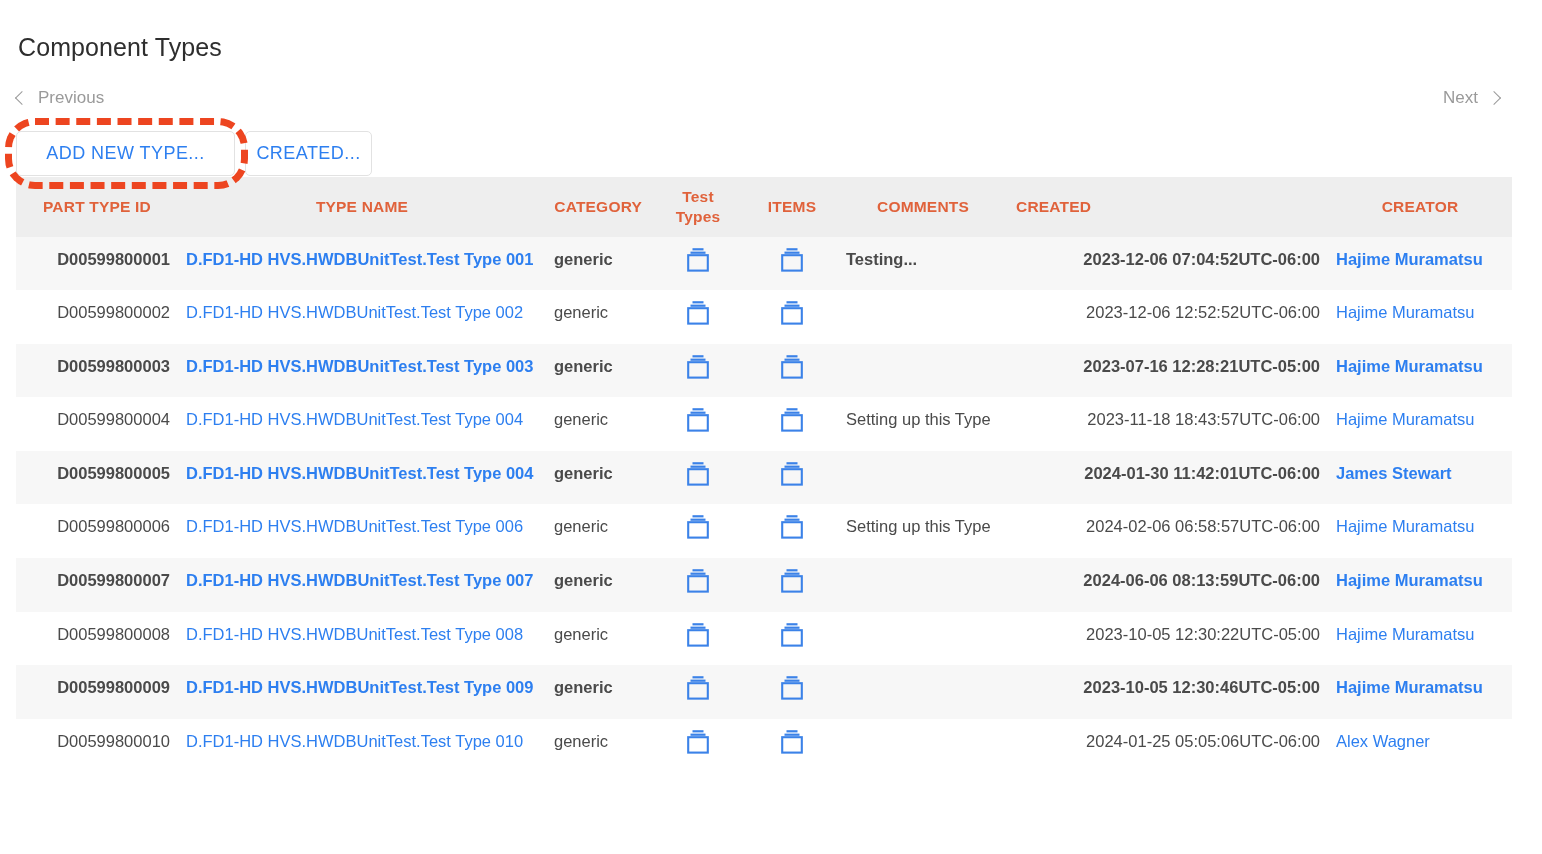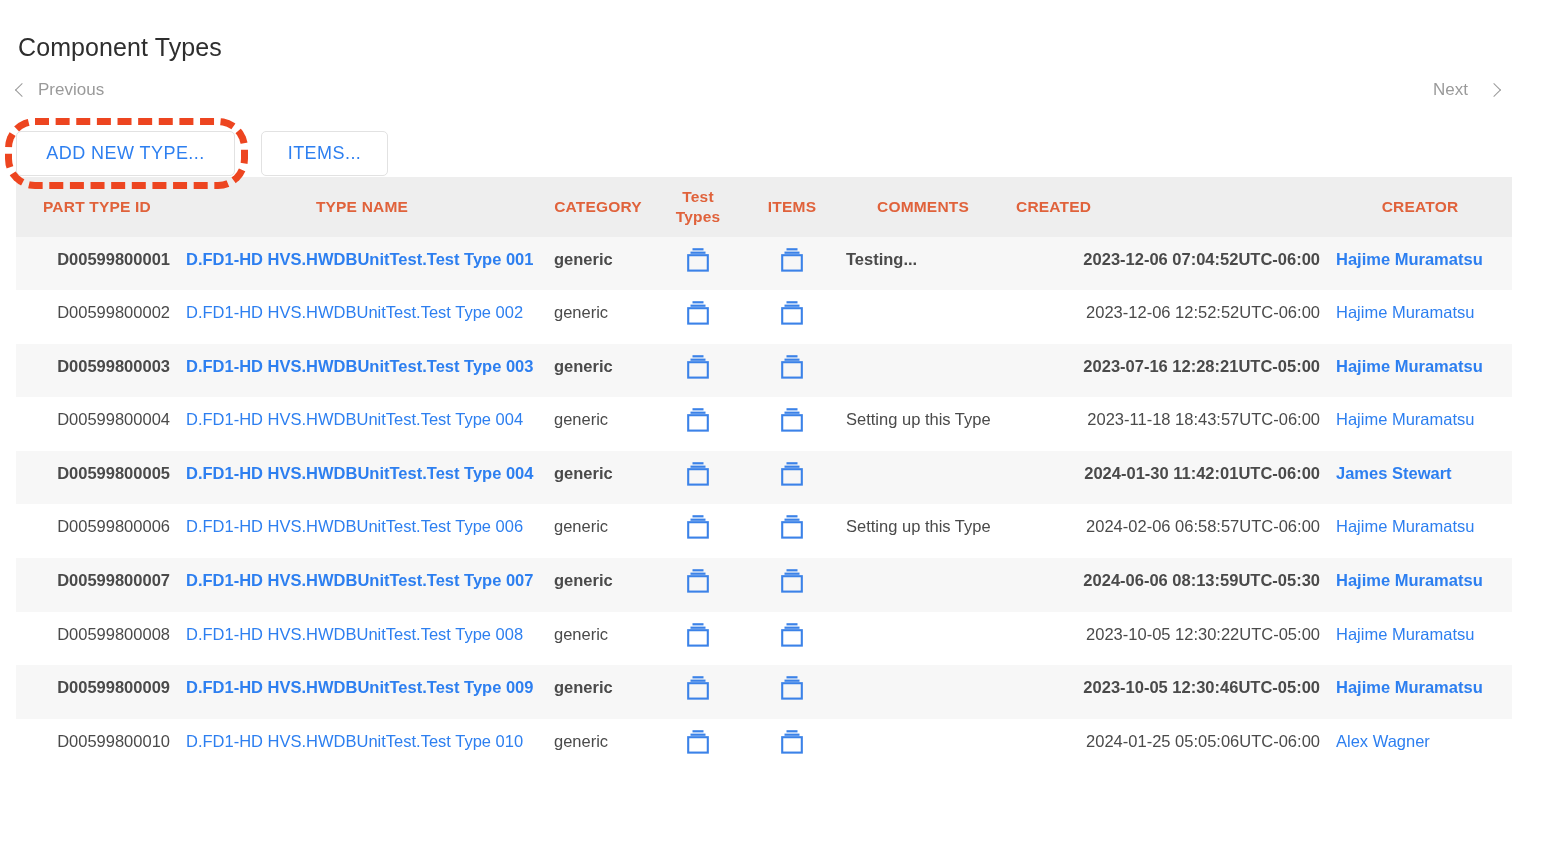--- a/index.html
+++ b/index.html
@@ -28,41 +28,41 @@
     font-weight: 400;
     color: #2e2e2e;
     letter-spacing: .1px;
     white-space: nowrap;
   }
 
   
   .pager {
     position: absolute;
     left: 0;
-    top: 80px;
+    top: 88px;
     width: 1520px;
     height: 32px;
     text-align: center;
   }
   .pager-prev {
     position: absolute;
     left: 16px; top: 0;
     display: flex;
     align-items: center;
     gap: 11px;
     color: #9a9a9a;
     font-size: 17px;
     cursor: default;
   }
   .pager-next {
     position: absolute;
     right: 20px; top: 0;
     display: flex;
     align-items: center;
-    gap: 21px;
+    gap: 11px;
     color: #9a9a9a;
     font-size: 17px;
     cursor: default;
   }
   .chev {
     display: inline-block;
     width: 11px; height: 18px;
     position: relative;
   }
   .chev::before {
@@ -75,21 +75,21 @@
   }
   .chev.left::before  { transform: rotate(45deg); }
   .chev.right::before { transform: rotate(-135deg); left: 0px; }
 
   
   .btn-row {
     position: absolute;
     left: 16px;
     top: 131px;
     display: flex;
-    gap: 26px;
+    gap: 10px;
   }
   .btn {
     height: 45px;
     border: 1px solid #e2e2e2;
     border-radius: 5px;
     background: #ffffff;
     color: #2d7ff0;
     font-size: 18px;
     letter-spacing: .45px;
     font-family: "Liberation Sans", sans-serif;
@@ -133,21 +133,21 @@
     font-size: 15.5px;
     font-weight: bold;
     letter-spacing: .2px;
     padding: 10px 8px;
     vertical-align: middle;
     line-height: 1.28;
     border: none;
   }
   thead th.th-partid   { text-align: center;  padding-left: 16px; }
   thead th.th-typename { text-align: center; }
-  thead th.th-category { text-align: center; margin-top: 24px; }
+  thead th.th-category { text-align: right; margin-top: 24px; }
   thead th.th-testtypes{ text-align: center; }
   thead th.th-items    { text-align: center; }
   thead th.th-comments { text-align: center; }
   thead th.th-created  { text-align: left; }
   thead th.th-creator  { text-align: center; }
 
   table.types tbody td {
     font-size: 16.5px;
     color: #4a4a4a;
     padding: 10px 8px;
@@ -202,21 +202,21 @@
       <span>Previous</span>
     </div>
     <div class="pager-next">
       <span>Next</span>
       <span class="chev right"></span>
     </div>
   </div>
 
   <div class="btn-row">
     <button class="btn btn-add">ADD NEW TYPE...</button>
-    <button class="btn btn-filter">ITEMS...</button>
+    <button class="btn btn-filter">CREATED...</button>
   </div>
 
   <div class="focus-ring"></div>
 
   <div class="tbl-wrap">
     <table class="types">
       <colgroup>
         <col style="width:162px">
         <col style="width:368px">
         <col style="width:104px">
@@ -355,21 +355,21 @@
                   <rect x="6.5" y="1.2" width="11" height="2.2" fill="#3b82e8"></rect>
                   <rect x="4.5" y="4.6" width="15" height="2.2" fill="#3b82e8"></rect>
                   <rect x="2.2" y="8.2" width="19.6" height="15.4" stroke="#3b82e8" stroke-width="2.1" fill="none"></rect>
                 </svg></span></td>
             <td class="c-icon"><span class="box-icon"><svg width="24" height="26" viewBox="0 0 24 26" fill="none" xmlns="http://www.w3.org/2000/svg">
                   <rect x="6.5" y="1.2" width="11" height="2.2" fill="#3b82e8"></rect>
                   <rect x="4.5" y="4.6" width="15" height="2.2" fill="#3b82e8"></rect>
                   <rect x="2.2" y="8.2" width="19.6" height="15.4" stroke="#3b82e8" stroke-width="2.1" fill="none"></rect>
                 </svg></span></td>
             <td class="c-comments"></td>
-            <td class="c-created">2024-06-06 08:13:59UTC-05:30</td>
+            <td class="c-created">2024-06-06 08:13:59UTC-06:00</td>
             <td class="c-creator"><a>Hajime Muramatsu</a></td>
           </tr>
           <tr class="even">
             <td class="c-partid">D00599800008</td>
             <td class="c-typename"><a>D.FD1-HD HVS.HWDBUnitTest.Test Type 008</a></td>
             <td class="c-category">generic</td>
             <td class="c-icon"><span class="box-icon"><svg width="24" height="26" viewBox="0 0 24 26" fill="none" xmlns="http://www.w3.org/2000/svg">
                   <rect x="6.5" y="1.2" width="11" height="2.2" fill="#3b82e8"></rect>
                   <rect x="4.5" y="4.6" width="15" height="2.2" fill="#3b82e8"></rect>
                   <rect x="2.2" y="8.2" width="19.6" height="15.4" stroke="#3b82e8" stroke-width="2.1" fill="none"></rect>

